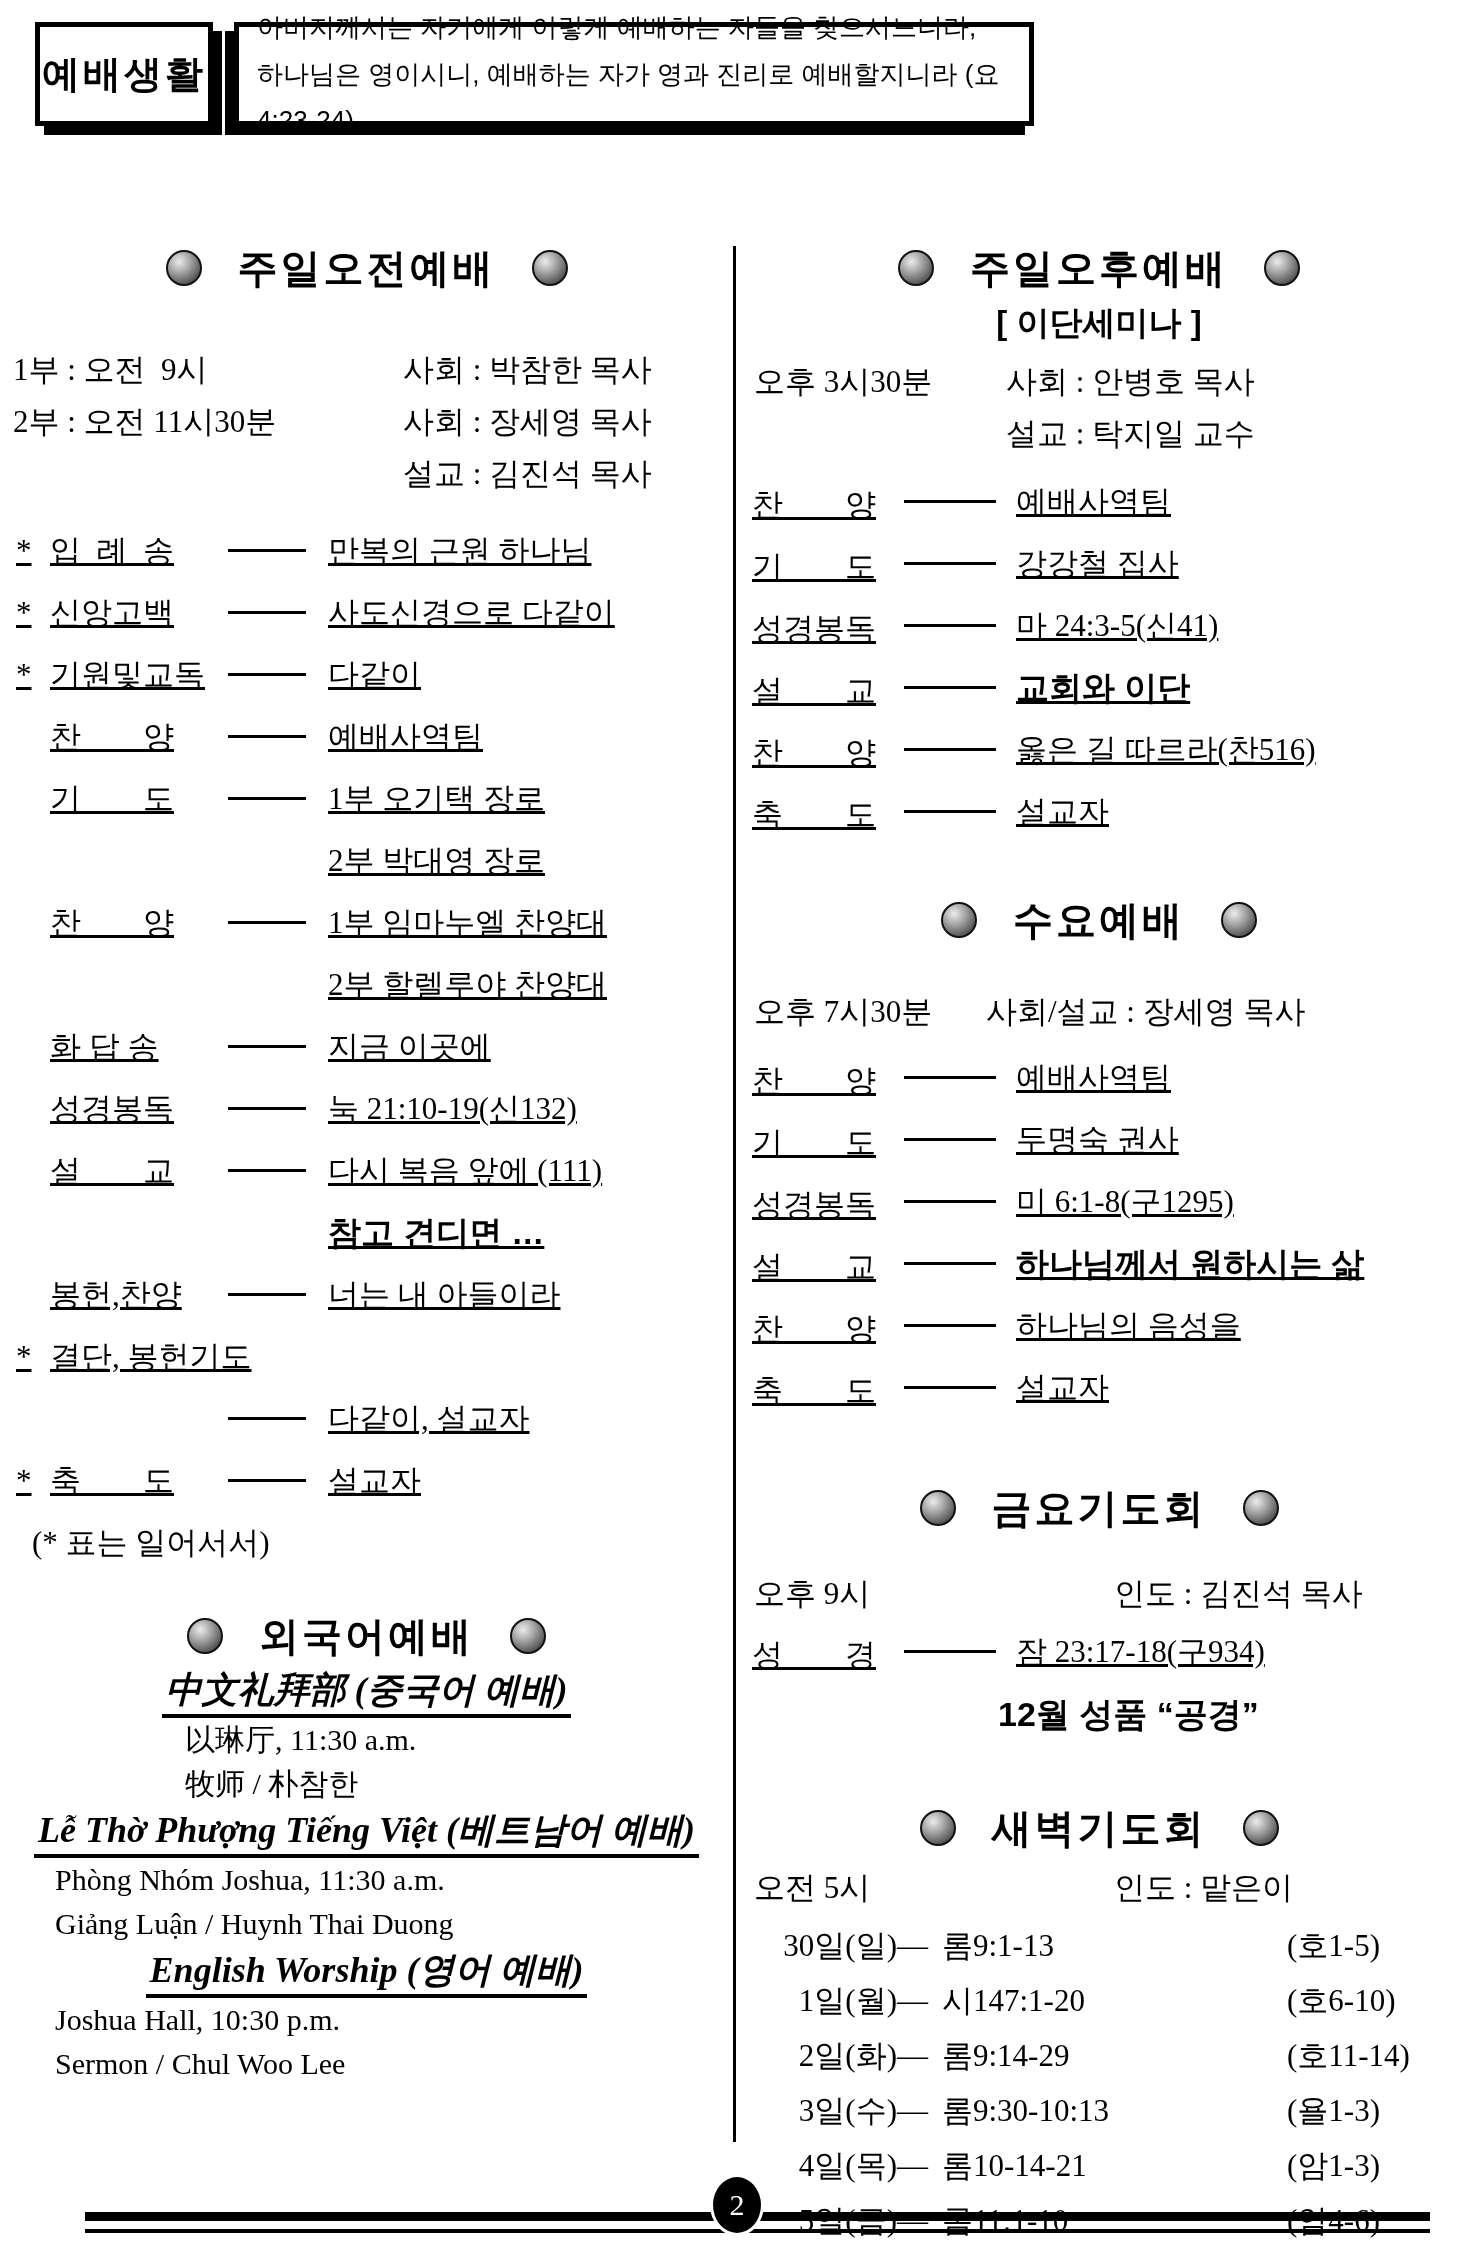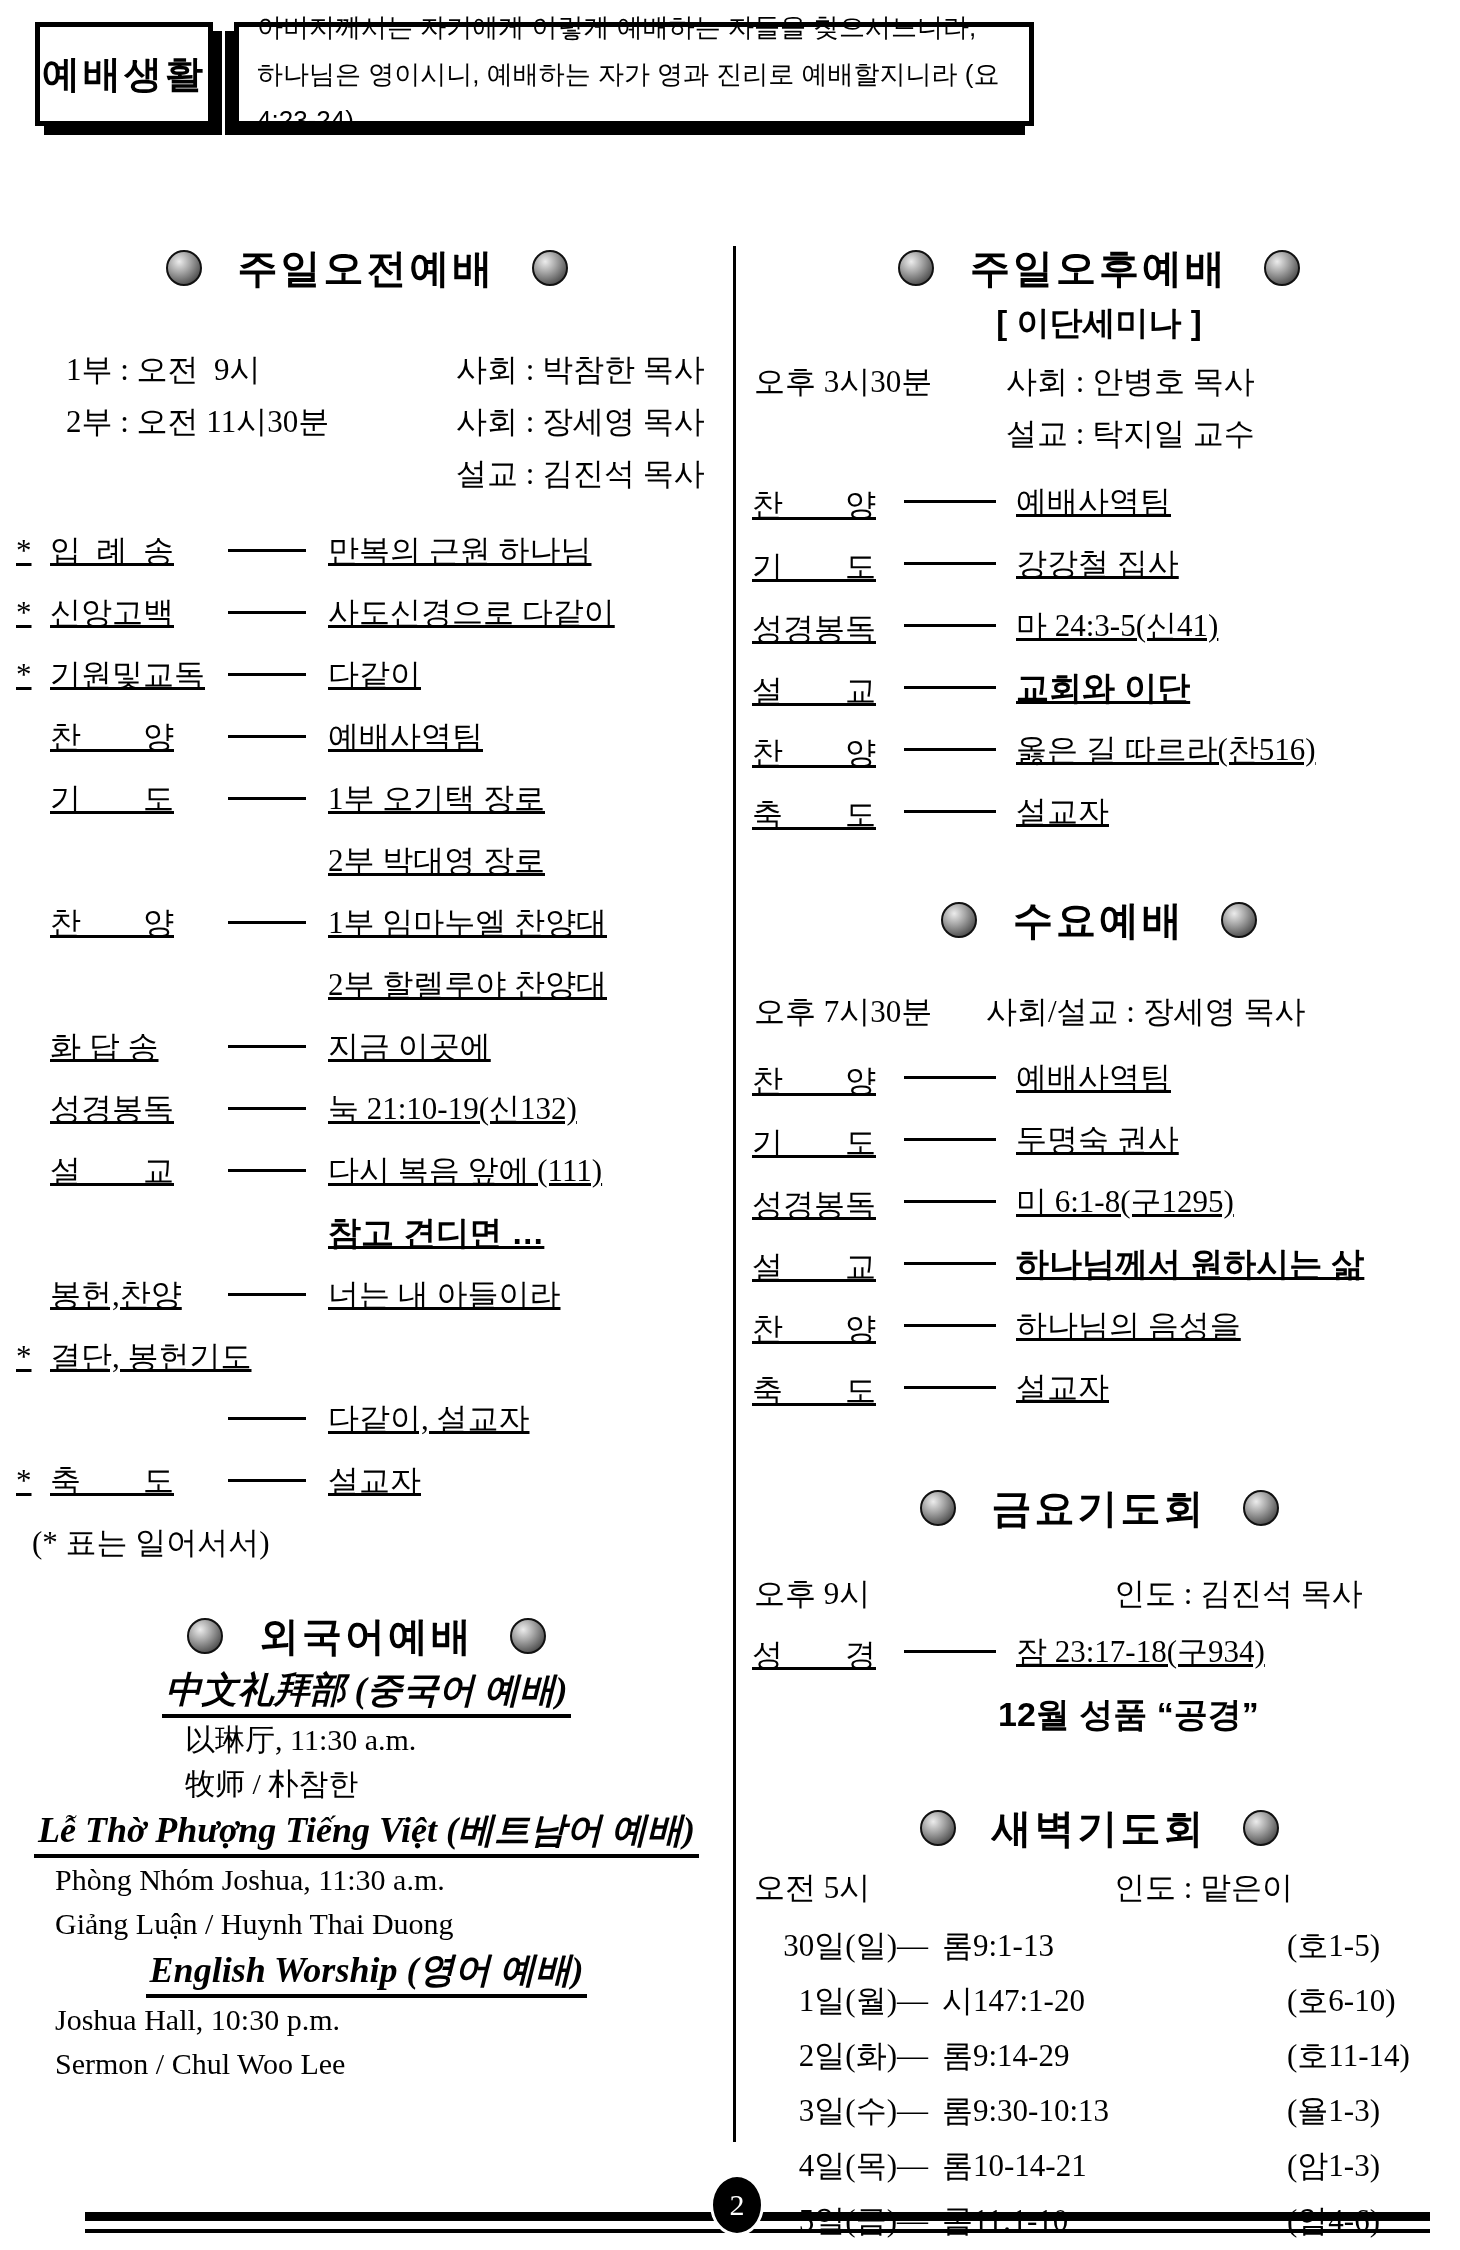--- a/index.html
+++ b/index.html
@@ -27,21 +27,21 @@
              font-size:40px;letter-spacing:3px;}
   .ball{width:32px;height:32px;border-radius:50%;flex:0 0 auto;border:2px solid #111;
         background:radial-gradient(circle at 35% 30%,#ececec 0%,#a8a8a8 35%,#565656 75%,#1d1d1d 100%);}
   .subt{text-align:center;font-family:"Liberation Sans","DejaVu Sans",sans-serif;font-weight:bold;
         font-size:33px;line-height:46px;margin-top:2px;}
 
   
   .sched{margin-top:46px;}
   .sched-row{display:flex;line-height:52px;font-size:31px;white-space:pre;}
   .sched .time{flex:0 0 auto;}
-  .sched.morning{margin-top:46px;} .sched.morning .time{width:390px;padding-left:42px;margin-left:24px;}
+  .sched.morning{margin-top:46px;} .sched.morning .time{width:390px;padding-left:13px;}
   .sched.aft{margin-top:10px;} .sched.aft .time{width:252px;padding-left:14px;}
   .sched.wed{margin-top:36px;} .sched.wed .time{width:232px;padding-left:14px;}
   .sched.wide{margin-top:30px;} .sched.wide .time{width:360px;padding-left:14px;}
 
   
   .svc-rows{margin-top:20px;text-decoration:underline;}
   .svc-row{display:flex;align-items:flex-start;}
   .svc-row .star{width:34px;padding-left:16px;font-size:31px;line-height:62px;flex:0 0 auto;}
   .svc-row .lbl{width:178px;font-size:31px;line-height:62px;white-space:pre;flex:0 0 auto;}
   .dashcell{width:100px;padding-top:29px;flex:0 0 auto;}

